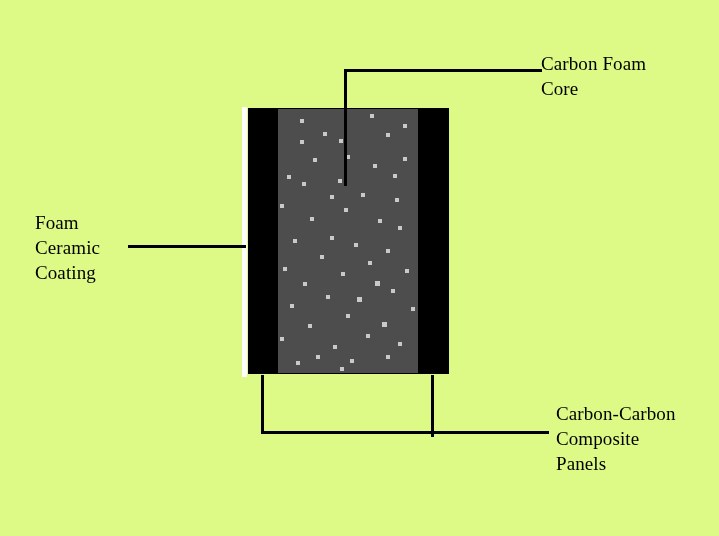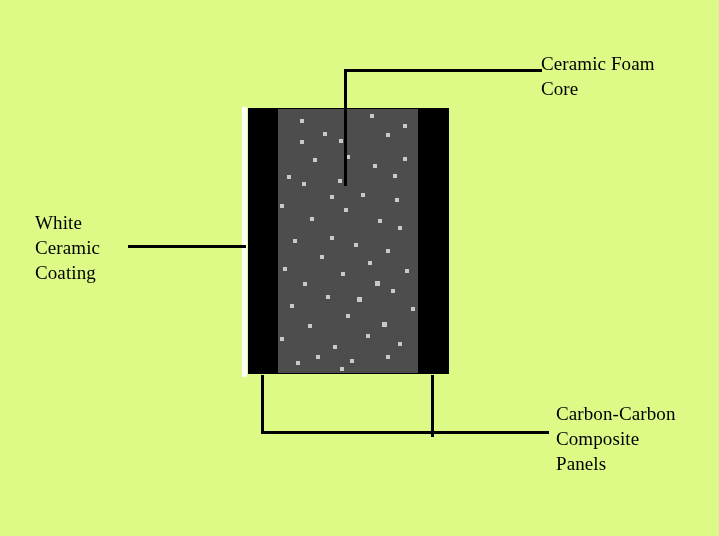--- a/index.html
+++ b/index.html
@@ -173,24 +173,24 @@
 
   <div class="line line-v" id="cfc-vert"></div>
   <div class="line line-h" id="cfc-horiz"></div>
 
   <div class="line line-h" id="wcc-horiz"></div>
 
   <div class="line line-v" id="ccp-vert-left"></div>
   <div class="line line-v" id="ccp-vert-right"></div>
   <div class="line line-h" id="ccp-horiz"></div>
 
-  <div class="label" id="label-carbon-foam-core">Ceramic Foam
+  <div class="label" id="label-carbon-foam-core">Carbon Foam
 Core</div>
 
-  <div class="label" id="label-white-ceramic-coating">White
+  <div class="label" id="label-white-ceramic-coating">Foam
 Ceramic
 Coating</div>
 
   <div class="label" id="label-carbon-carbon-panels">Carbon-Carbon
 Composite
 Panels</div>
 
 </div>
 
 </body></html>

